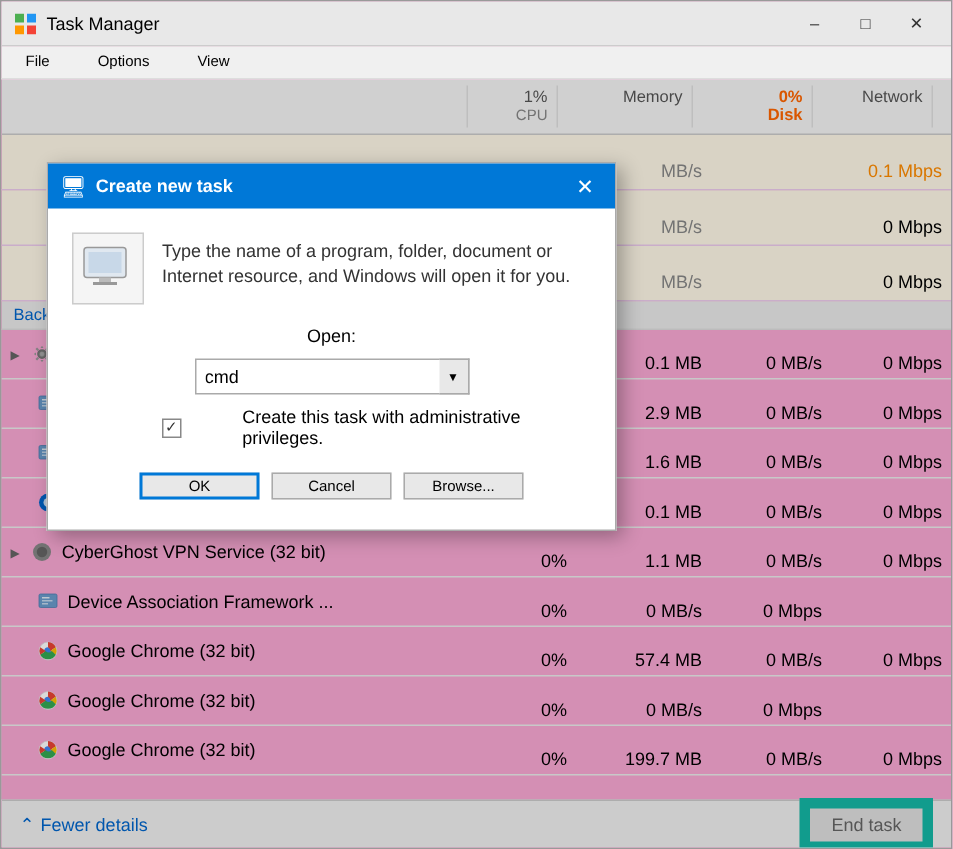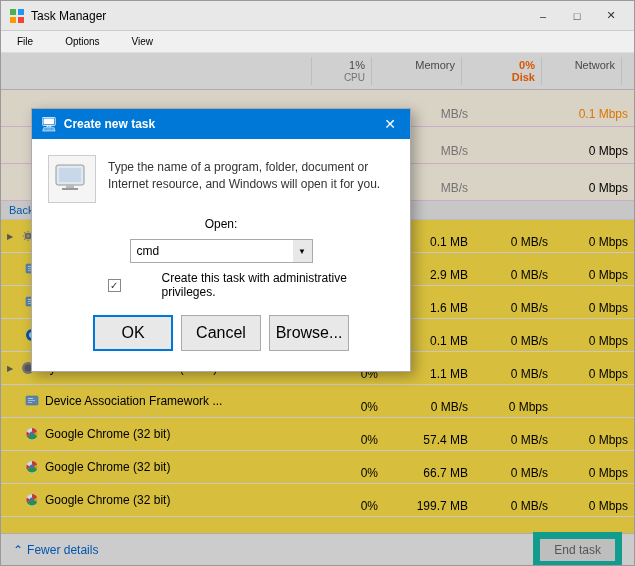--- a/index.html
+++ b/index.html
@@ -9,21 +9,21 @@
       font-family: 'Segoe UI', Arial, sans-serif;
       font-size: 12px;
       background: #f0f0f0;
       overflow: hidden;
     }
 
     
     .window {
       width: 635px;
       height: 566px;
-      background: #fde047;
+      background: #f9a8d4;
       border: 1px solid #999;
       display: flex;
       flex-direction: column;
       position: relative;
     }
 
     .title-bar {
       background: #e8e8e8;
       height: 30px;
       display: flex;
@@ -344,24 +344,24 @@
 
     .dialog-buttons {
       display: flex;
       justify-content: center;
       gap: 8px;
       padding-bottom: 4px;
     }
 
     .dialog-btn {
       width: 80px;
-      height: 36px;
+      height: 18px;
       border: 1px solid #aaa;
       background: #e8e8e8;
-      font-size: 16px;
+      font-size: 10px;
       cursor: pointer;
     }
     .dialog-btn.primary {
       border: 2px solid #0078d7;
       background: #e8e8e8;
     }
   </style>
 </head>
 <body>
 
@@ -572,21 +572,20 @@
                   <circle cx="7" cy="7" r="2.5" fill="#4285f4"></circle>
                   <path d="M7 1 A6 6 0 0 1 12.2 4.5 L8.5 7 A2.5 2.5 0 0 0 7 4.5 Z" fill="#ea4335"></path>
                   <path d="M12.2 4.5 A6 6 0 0 1 12.2 9.5 L8.5 7 Z" fill="#fbbc04"></path>
                   <path d="M12.2 9.5 A6 6 0 0 1 1.8 9.5 L5.5 7 A2.5 2.5 0 0 0 9.5 7 Z" fill="#34a853"></path>
                   <path d="M1.8 9.5 A6 6 0 0 1 1.8 4.5 L5.5 7 Z" fill="#ea4335"></path>
                 </svg>
               </span>
       <span>Google Chrome (32 bit)</span>
     </div>
     <div class="cell right">0%</div>
-    <div class="cell right">66.7 MB</div>
     <div class="cell right">0 MB/s</div>
     <div class="cell right">0 Mbps</div>
   </div>
           <div class="table-row">
     <div class="cell name-cell">
       <span style="width:12px;display:inline-block"></span>
       <span class="process-icon">
                 <svg width="14" height="14" viewBox="0 0 14 14">
                   <circle cx="7" cy="7" r="6" fill="#fff" stroke="#ddd" stroke-width="0.5"></circle>
                   <circle cx="7" cy="7" r="2.5" fill="#4285f4"></circle>

